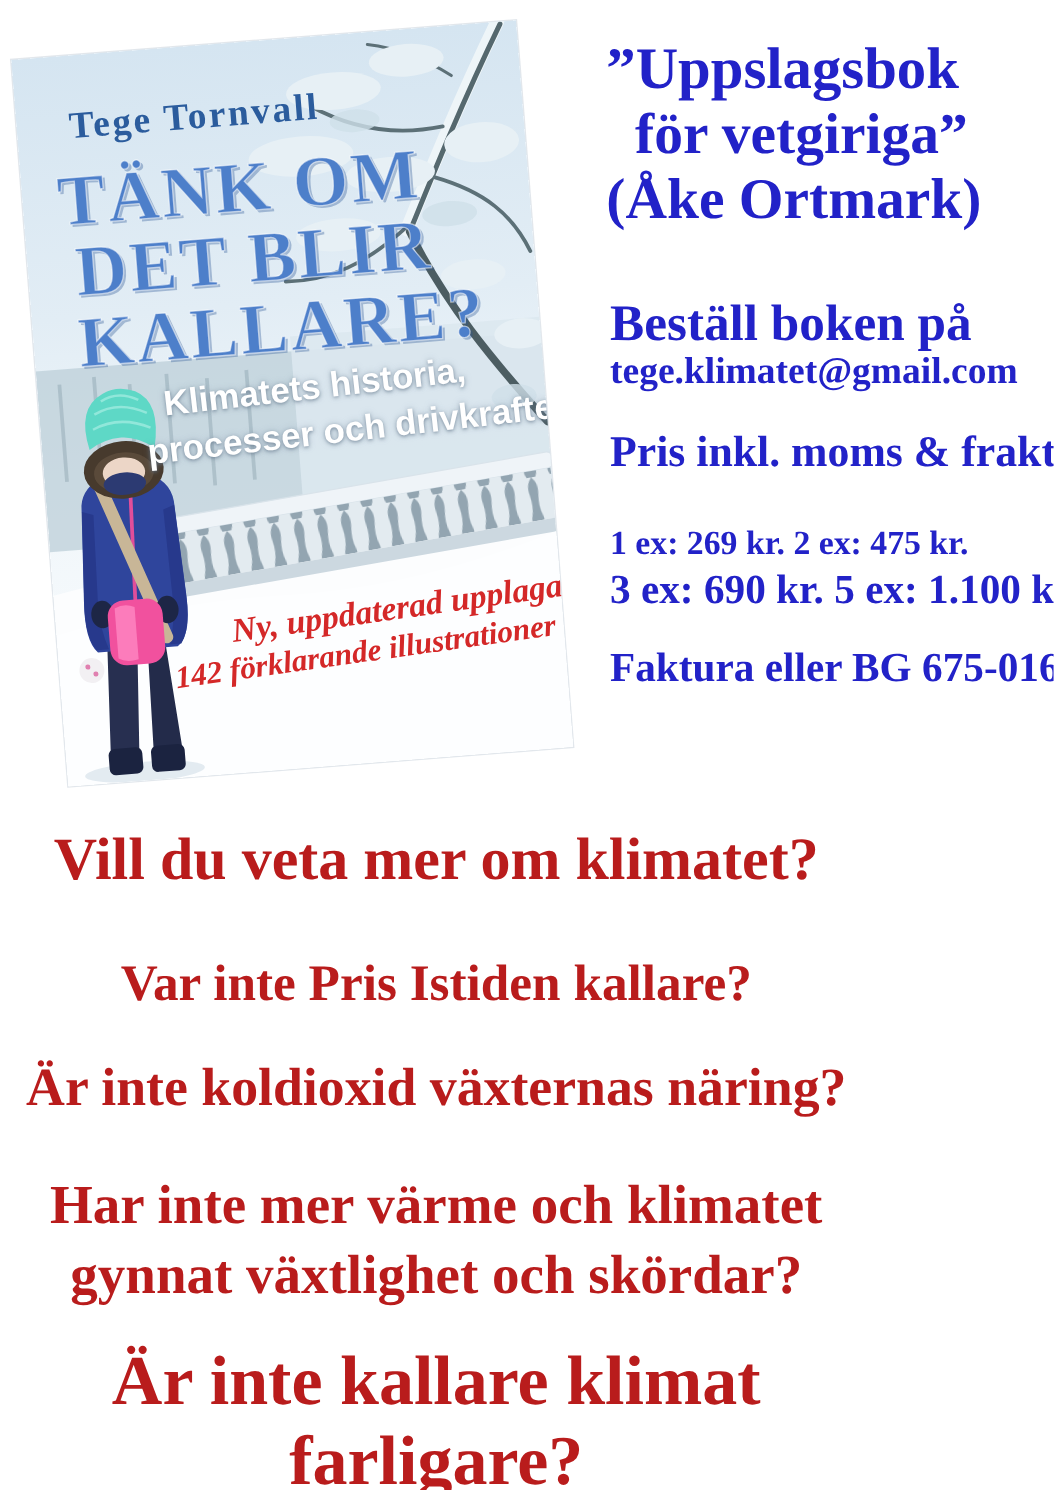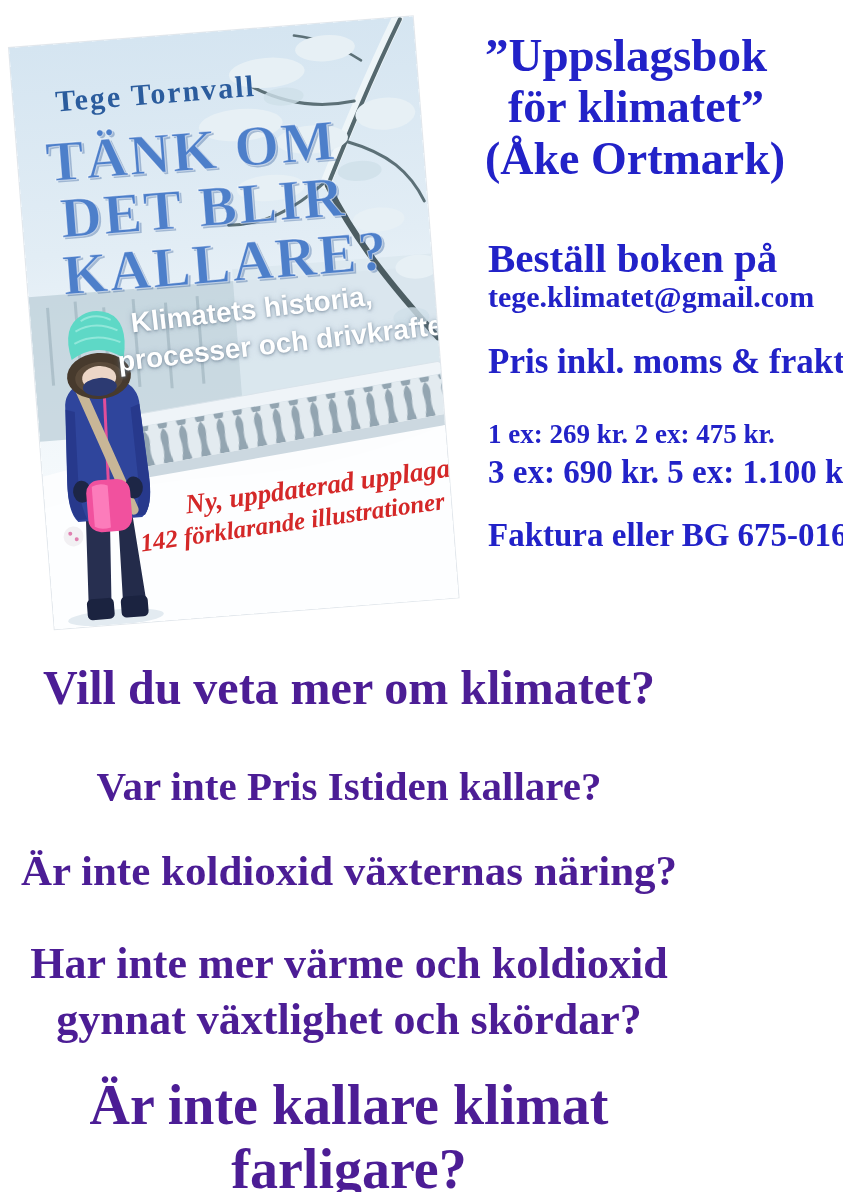--- a/index.html
+++ b/index.html
@@ -34,21 +34,21 @@
   .quote2{left:508px;top:80px;font-size:46px;}
   .quote3{left:485px;top:132px;font-size:46px;}
   .orderhead{left:488px;top:234px;font-size:41px;}
   .email{left:488px;top:280px;font-size:30px;}
   .pricehead{left:488px;top:342px;font-size:35px;}
   .price1{left:488px;top:419px;font-size:27px;}
   .price2{left:488px;top:454px;font-size:33px;}
   .payment{left:488px;top:517px;font-size:33px;}
 
   
-  .q{left:0;width:698px;text-align:center;color:#4c1d95;font-weight:bold;line-height:1.15;}
+  .q{left:0;width:698px;text-align:center;color:#b91c1c;font-weight:bold;line-height:1.15;}
   .q1{top:660px;font-size:48px;}
   .q2{top:763px;font-size:41px;}
   .q3{top:846px;font-size:43px;}
   .q4{top:936px;font-size:44px;line-height:56px;}
   .q5{top:1073px;font-size:56px;}
 </style>
 </head>
 <body>
 
 <div class="page">
@@ -148,33 +148,33 @@
       <div class="tl2">DET BLIR</div>
       <div class="tl3">KALLARE?</div>
     </div>
     <div class="abs cover-sub sub1">Klimatets historia,</div>
     <div class="abs cover-sub sub2">processer och drivkrafter</div>
     <div class="abs cover-note note1">Ny, uppdaterad upplaga</div>
     <div class="abs cover-note note2">142 förklarande illustrationer</div>
   </div>
 
   <div class="abs blue quote1">”Uppslagsbok</div>
-  <div class="abs blue quote2">för klimatet”</div>
+  <div class="abs blue quote2">för vetgiriga”</div>
   <div class="abs blue quote3">(Åke Ortmark)</div>
 
   <div class="abs blue orderhead">Beställ boken på</div>
   <div class="abs blue email">tege.klimatet@gmail.com</div>
 
   <div class="abs blue pricehead">Pris inkl. moms &amp; frakt:</div>
   <div class="abs blue price1">1 ex: 269 kr. 2 ex: 475 kr.</div>
   <div class="abs blue price2">3 ex: 690 kr. 5 ex: 1.100 kr</div>
   <div class="abs blue payment">Faktura eller BG 675-0160</div>
 
   <div class="abs q q1">Vill du veta mer om klimatet?</div>
   <div class="abs q q2">Var inte Pris Istiden kallare?</div>
   <div class="abs q q3">Är inte koldioxid växternas näring?</div>
   <div class="abs q q4">
-    <div>Har inte mer värme och koldioxid</div>
+    <div>Har inte mer värme och klimatet</div>
     <div>gynnat växtlighet och skördar?</div>
   </div>
   <div class="abs q q5">Är inte kallare klimat farligare?</div>
 
 </div>
 
 </body></html>

